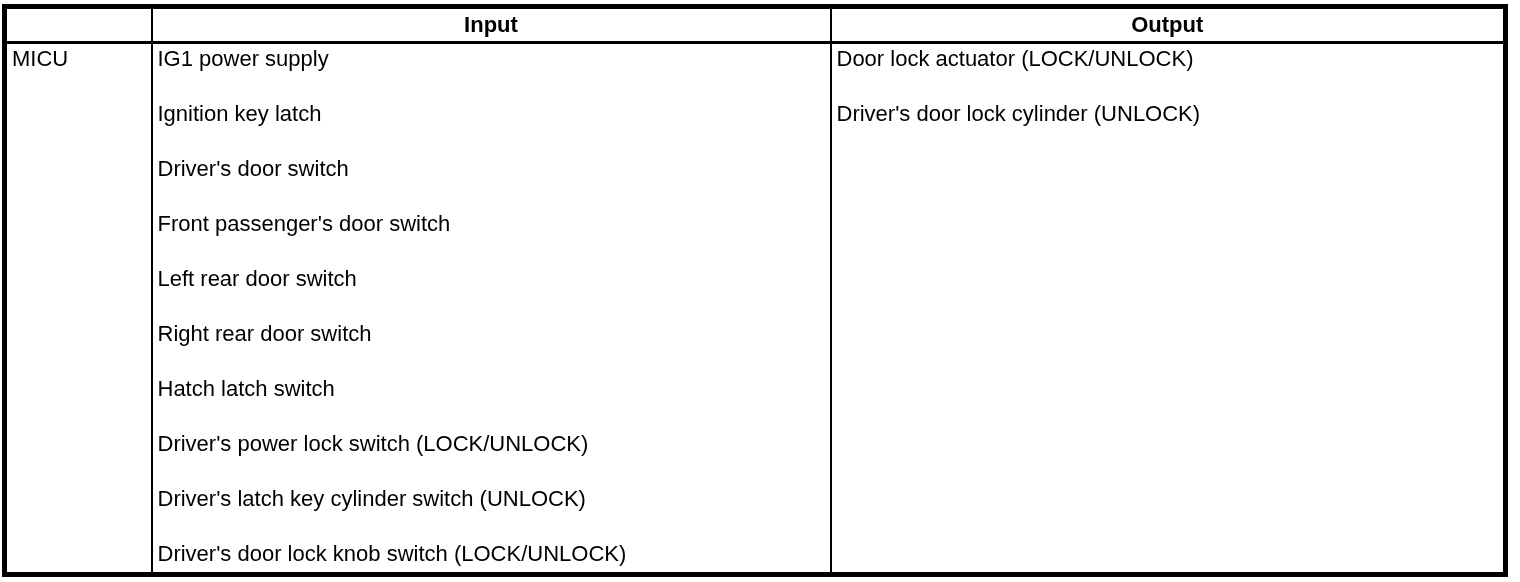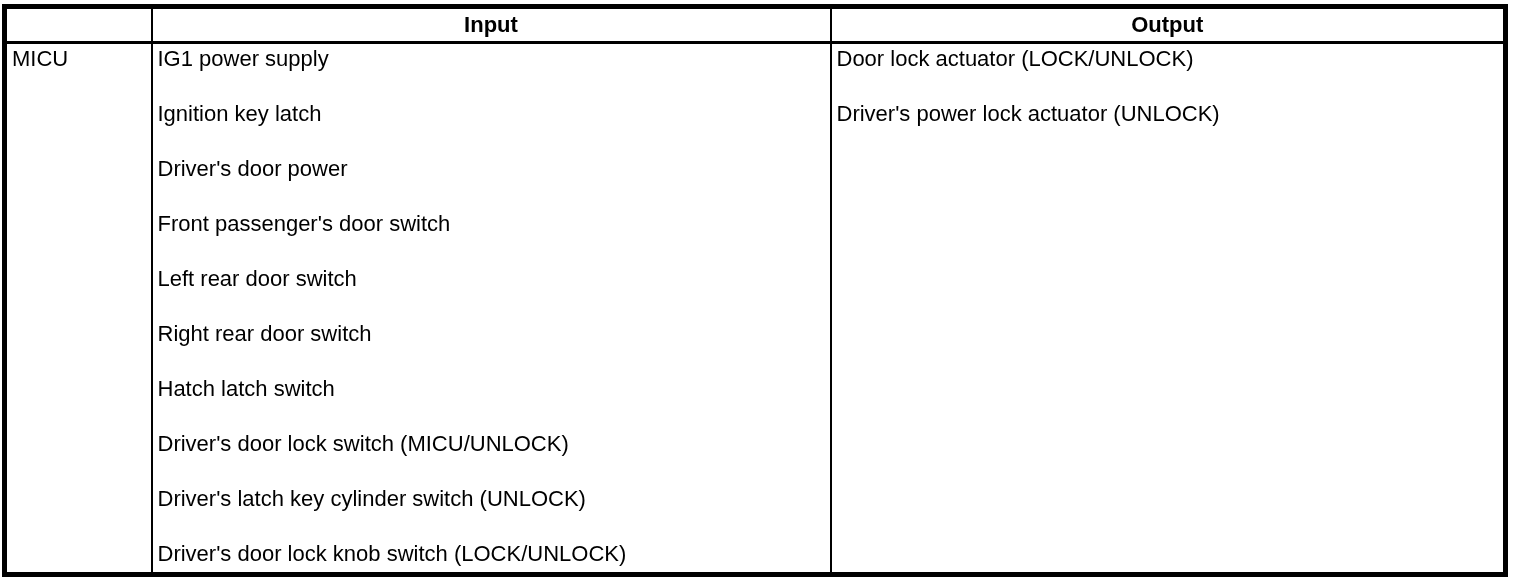--- a/index.html
+++ b/index.html
@@ -83,29 +83,29 @@
       </tr>
     </thead>
     <tbody>
       <tr>
         <td>
           <div class="comp-label">MICU</div>
         </td>
         <td>
             <div class="item">IG1 power supply</div>
             <div class="item">Ignition key latch</div>
-            <div class="item">Driver's door power</div>
+            <div class="item">Driver's door switch</div>
             <div class="item">Front passenger's door switch</div>
             <div class="item">Left rear door switch</div>
             <div class="item">Right rear door switch</div>
             <div class="item">Hatch latch switch</div>
-            <div class="item">Driver's door lock switch (MICU/UNLOCK)</div>
+            <div class="item">Driver's power lock switch (LOCK/UNLOCK)</div>
             <div class="item">Driver's latch key cylinder switch (UNLOCK)</div>
             <div class="item">Driver's door lock knob switch (LOCK/UNLOCK)</div>
           </td>
         <td>
             <div class="item">Door lock actuator (LOCK/UNLOCK)</div>
-            <div class="item">Driver's power lock actuator (UNLOCK)</div>
+            <div class="item">Driver's door lock cylinder (UNLOCK)</div>
           </td>
       </tr>
     </tbody>
   </table>
 </div>
 
 </body></html>

